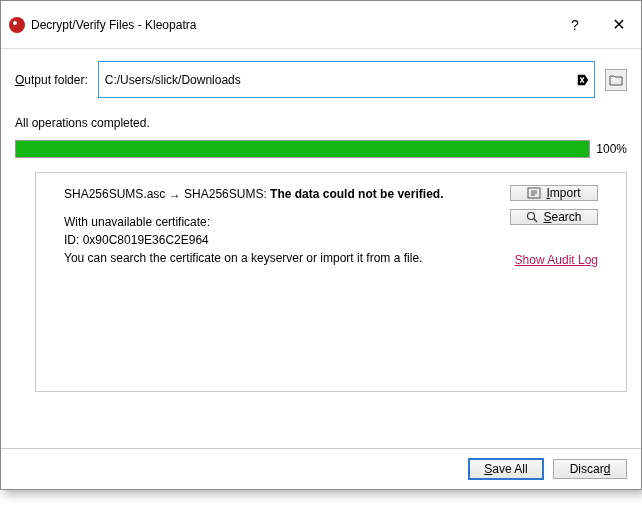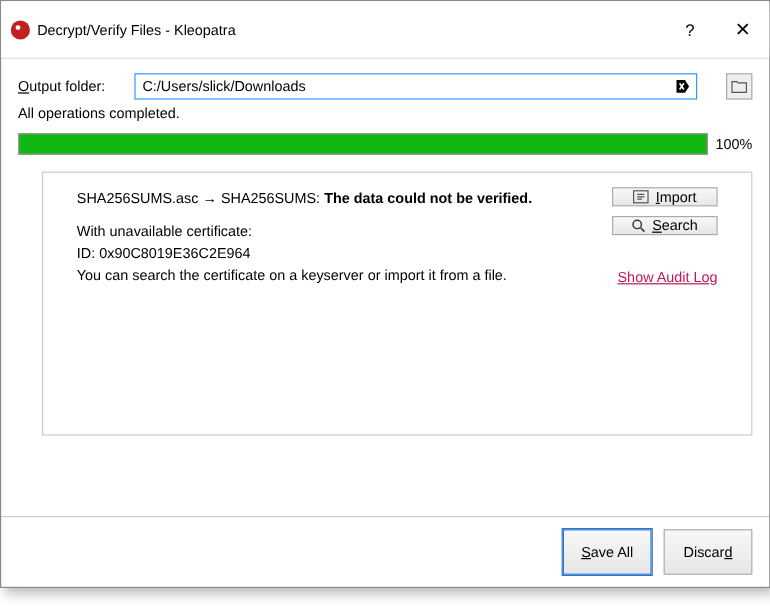--- a/index.html
+++ b/index.html
@@ -57,28 +57,28 @@
   .title-btn.close { font-size:16px; }
   .content {
     flex:1;
     padding: 12px 14px 6px 14px;
     display:flex;
     flex-direction:column;
   }
   .row-output {
     display:flex;
     align-items:center;
-    gap:24px;
-    margin-bottom: 0;
+    gap:10px;
+    margin-bottom: 14px;
   }
   .row-output label { font-size:12px; }
   .row-output label .ul { text-decoration: underline; }
   .path-input {
     flex:1;
-    height:22px;
+    height:37px;
     border:1px solid #3399ff;
     padding: 2px 24px 2px 6px;
     font-size:12px;
     font-family: inherit;
     position:relative;
   }
   .path-wrap { flex:1; position:relative; display:flex; }
   .clear-x {
     position:absolute;
     right:4px; top:50%;
@@ -145,21 +145,21 @@
   }
   .footer{
     border-top:1px solid #ccc;
     padding:10px 14px;
     display:flex;
     justify-content:flex-end;
     gap:10px;
   }
   .fbtn{
     min-width:74px;
-    height:38px;
+    height:20px;
     border:1px solid #aaa;
     background:linear-gradient(#f7f7f7,#e7e7e7);
     font-size:12px;
     display:flex;align-items:center;justify-content:center;
     padding:0 10px;
   }
   .fbtn.primary{
     border:1px solid #2e77d0;
     outline:1px solid #2e77d0;
   }

